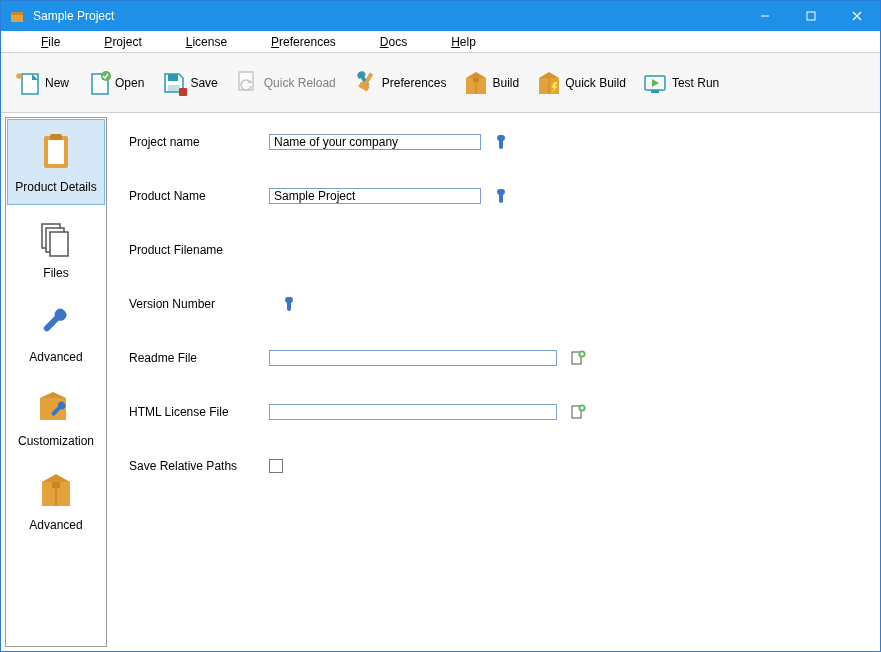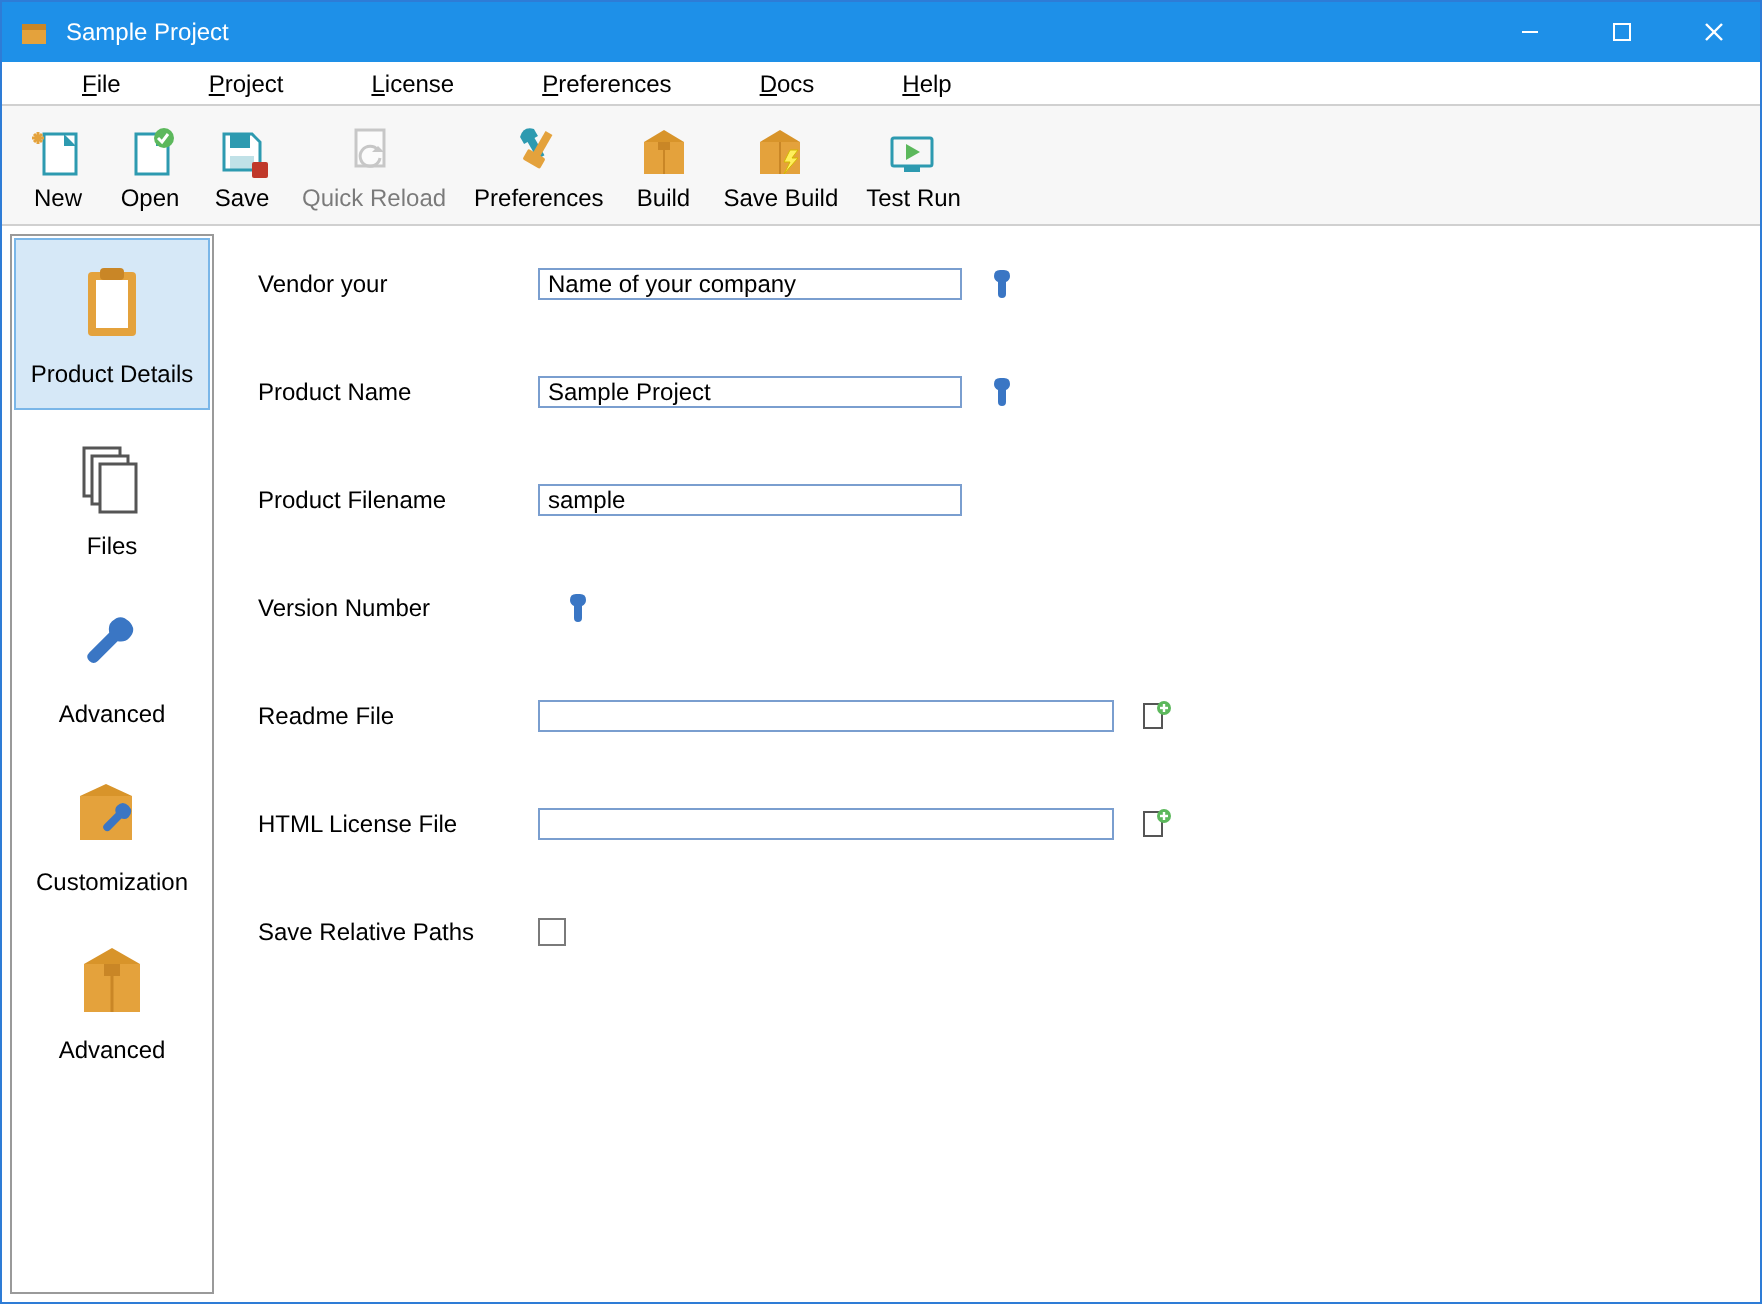--- a/index.html
+++ b/index.html
@@ -8,21 +8,21 @@
 .titlebar { height: 30px; background: #1e90e8; display: flex; align-items: center; color: #fff; padding-left: 8px; }
 .titlebar .app-icon { width: 16px; height: 16px; margin-right: 8px; }
 .titlebar .title { flex: 1; font-size: 12px; }
 .titlebar .winbtn { width: 46px; height: 30px; display: flex; align-items: center; justify-content: center; cursor: pointer; }
 
 .menubar { height: 22px; background: #fff; border-bottom: 1px solid #d0d0d0; display: flex; align-items: center; padding: 0 6px; gap: 4px; }
 .menubar .menuitem { padding: 2px 6px; cursor: pointer; margin-left: 28px; }
 .menubar .menuitem u { text-decoration: underline; }
 
 .toolbar { height: 60px; background: #f7f7f7; border-bottom: 1px solid #d0d0d0; display: flex; align-items: center; padding: 2px 6px; gap: 2px; }
-.tbtn { display: flex; flex-direction: column; align-items: center; justify-content: flex-start; padding: 2px 6px; cursor: pointer; border-radius: 2px; min-width: 40px; }
+.tbtn { display: flex; flex-direction: row; align-items: center; justify-content: flex-start; padding: 2px 6px; cursor: pointer; border-radius: 2px; min-width: 40px; }
 .tbtn .ticon { width: 32px; height: 32px; display:flex; align-items:center; justify-content:center; }
 .tbtn .tlabel { font-size: 12px; margin-top: 0px; }
 .tbtn.disabled { opacity: 0.5; cursor: default; }
 
 .content { display: flex; height: calc(100% - 112px); }
 
 .sidebar { width: 102px; margin: 4px 2px 4px 4px; border: 1px solid #9a9a9a; background: #fff; display: flex; flex-direction: column; padding-top: 0; }
 .sideitem { display: flex; flex-direction: column; align-items: center; justify-content: center; padding: 8px 2px 10px 2px; cursor: pointer; border-bottom: none; }
 .sideitem.active { background: #d6e8f7; border: 1px solid #7ab6e8; margin: 1px; }
 .sideitem .sicon { width: 48px; height: 48px; display:flex; align-items:center; justify-content:center; }
@@ -152,21 +152,21 @@
   </div>
   <div class="tbtn">
     <span class="ticon">
         <svg width="30" height="30" viewBox="0 0 30 30">
           <rect x="5" y="10" width="20" height="16" fill="#e4a23c"></rect>
           <polygon points="5,10 15,4 25,10" fill="#d8942a"></polygon>
           <line x1="15" y1="10" x2="15" y2="26" stroke="#c98626" stroke-width="1"></line>
           <polygon points="20,14 17,20 20,20 17,26 24,18 21,18 24,14" fill="#ffef5c" stroke="#d4b800" stroke-width="0.5"></polygon>
         </svg>
       </span>
-    <span class="tlabel">Save Build</span>
+    <span class="tlabel">Quick Build</span>
   </div>
   <div class="tbtn">
     <span class="ticon">
         <svg width="30" height="30" viewBox="0 0 30 30">
           <rect x="4" y="8" width="20" height="14" rx="1" fill="none" stroke="#2d9ab0" stroke-width="1.5"></rect>
           <rect x="10" y="22" width="8" height="3" fill="#2d9ab0"></rect>
           <polygon points="11,11 11,19 18,15" fill="#5cb85c"></polygon>
         </svg>
       </span>
     <span class="tlabel">Test Run</span>
@@ -227,21 +227,21 @@
             <rect x="18" y="14" width="8" height="6" fill="#c98626"></rect>
           </svg>
         </span>
       <span class="slabel">Advanced</span>
     </div>
   </div>
 
   <div class="form">
 
     <div class="row">
-      <div class="lbl">Vendor your</div>
+      <div class="lbl">Project name</div>
       <input class="inp" value="Name of your company" style="">
       <span class="icon-after">
           <svg width="14" height="14" viewBox="0 0 14 14">
             <g fill="#3a76c4">
               <path d="M5 0 q-3 0 -3 3 q0 2 2 3 l0 6 q0 2 2 2 q2 0 2 -2 l0 -6 q2 -1 2 -3 q0 -3 -3 -3 z M5 1 l0 3 l2 0 l0 -3"></path>
             </g>
           </svg>
         </span>
     </div>
 
@@ -252,21 +252,20 @@
           <svg width="14" height="14" viewBox="0 0 14 14">
             <g fill="#3a76c4">
               <path d="M5 0 q-3 0 -3 3 q0 2 2 3 l0 6 q0 2 2 2 q2 0 2 -2 l0 -6 q2 -1 2 -3 q0 -3 -3 -3 z M5 1 l0 3 l2 0 l0 -3"></path>
             </g>
           </svg>
         </span>
     </div>
 
     <div class="row">
       <div class="lbl">Product Filename</div>
-      <input class="inp" value="sample" style="">
     </div>
 
     <div class="row">
       <div class="lbl">Version Number</div>
       <span class="icon-after">
           <svg width="14" height="14" viewBox="0 0 14 14">
             <g fill="#3a76c4">
               <path d="M5 0 q-3 0 -3 3 q0 2 2 3 l0 6 q0 2 2 2 q2 0 2 -2 l0 -6 q2 -1 2 -3 q0 -3 -3 -3 z M5 1 l0 3 l2 0 l0 -3"></path>
             </g>
           </svg>

